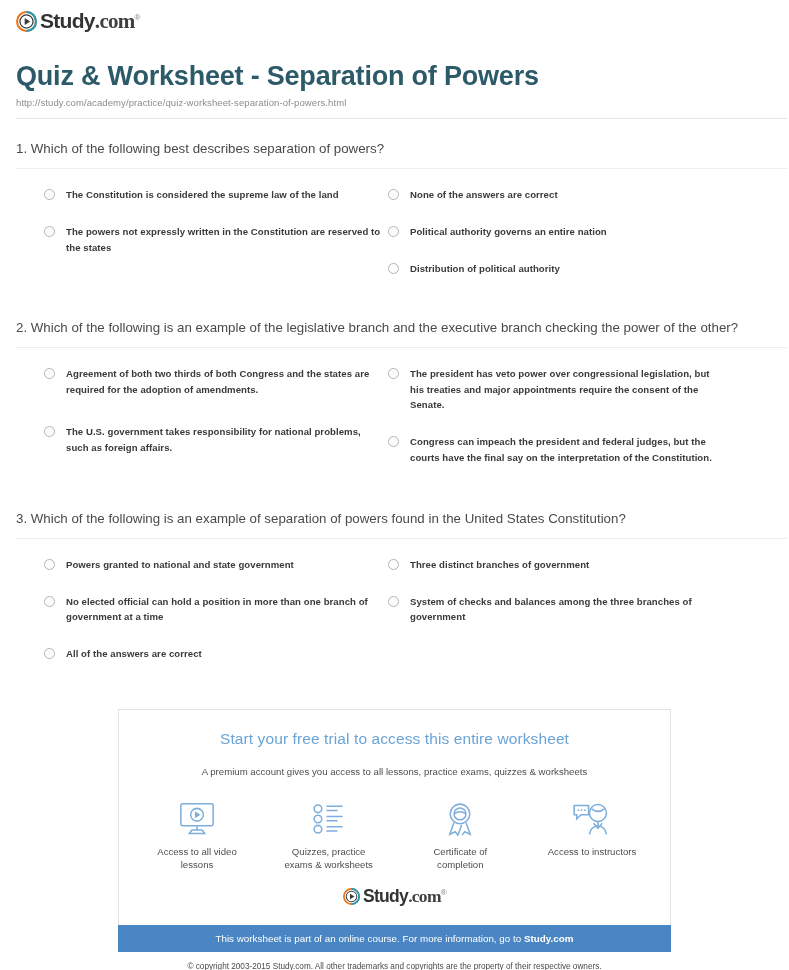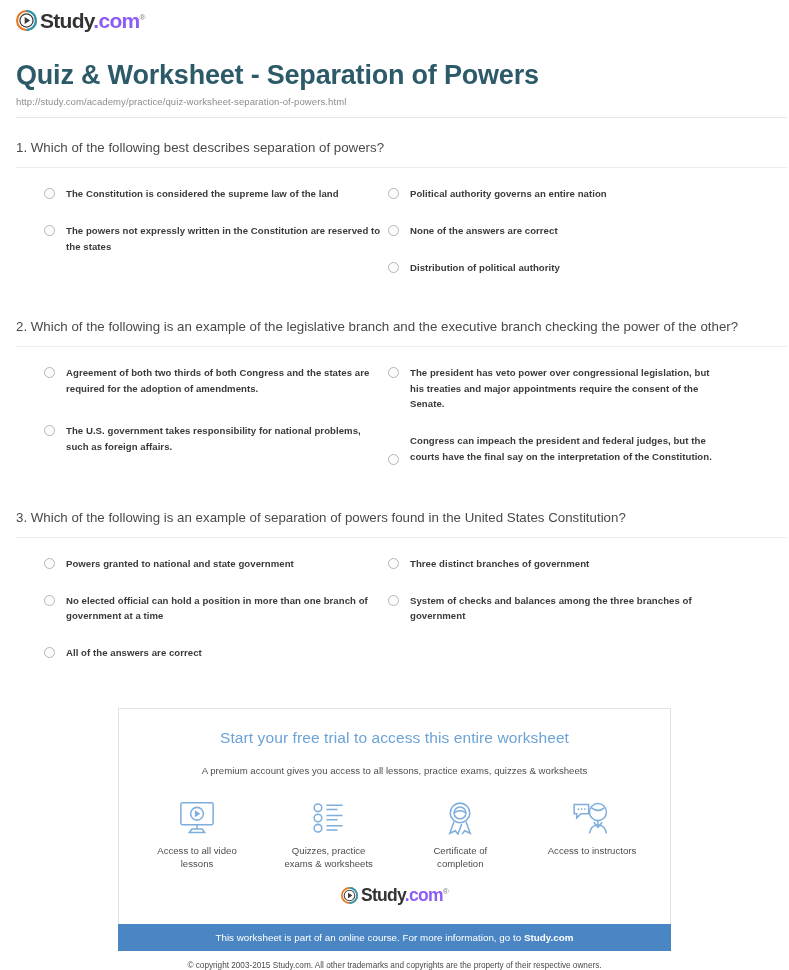--- a/index.html
+++ b/index.html
@@ -38,21 +38,21 @@
     margin-right: 3px;
     flex: none;
   }
   .logo-word {
     font-family: "Liberation Sans", sans-serif;
     font-size: 21px;
     font-weight: 700;
     letter-spacing: -0.7px;
     color: #333333;
   }
-  .logo-word .dotcom { color: #8b5cf6; }
+  .logo-word .dotcom { color: #404040; font-family: Liberation Serif, serif; }
   .logo-tm {
     font-size: 8px;
     color: #7a7a7a;
     vertical-align: super;
     font-weight: 400;
   }
 
   .title-block {
     padding: 28px 0 0 6px;
   }
@@ -236,25 +236,25 @@
           <span class="answer-text">The Constitution is considered the supreme law of the land</span>
         </div>
         <div class="answer">
           <span class="radio"></span>
           <span class="answer-text">The powers not expressly written in the Constitution are reserved to the states</span>
         </div>
       </div>
       <div class="col right">
         <div class="answer">
           <span class="radio"></span>
+          <span class="answer-text">None of the answers are correct</span>
+        </div>
+        <div class="answer">
+          <span class="radio"></span>
           <span class="answer-text">Political authority governs an entire nation</span>
-        </div>
-        <div class="answer">
-          <span class="radio"></span>
-          <span class="answer-text">None of the answers are correct</span>
         </div>
         <div class="answer">
           <span class="radio"></span>
           <span class="answer-text">Distribution of political authority</span>
         </div>
       </div>
     </div>
   </div>
 
   <div class="question-block">
@@ -269,21 +269,21 @@
         <div class="answer" style="margin-top:27px;">
           <span class="radio"></span>
           <span class="answer-text">The U.S. government takes responsibility for national problems, such as foreign affairs.</span>
         </div>
       </div>
       <div class="col right">
         <div class="answer">
           <span class="radio"></span>
           <span class="answer-text">The president has veto power over congressional legislation, but his treaties and major appointments require the consent of the Senate.</span>
         </div>
-        <div class="answer" style="margin-top:11px;align-items:flex-end;">
+        <div class="answer" style="margin-top:11px;">
           <span class="radio"></span>
           <span class="answer-text">Congress can impeach the president and federal judges, but the courts have the final say on the interpretation of the Constitution.</span>
         </div>
       </div>
     </div>
   </div>
 
   <div class="question-block" style="margin-top:22px;">
     <div class="q-text">3. Which of the following is an example of separation of powers found in the United States Constitution?</div>
     <div class="q-rule"></div>

